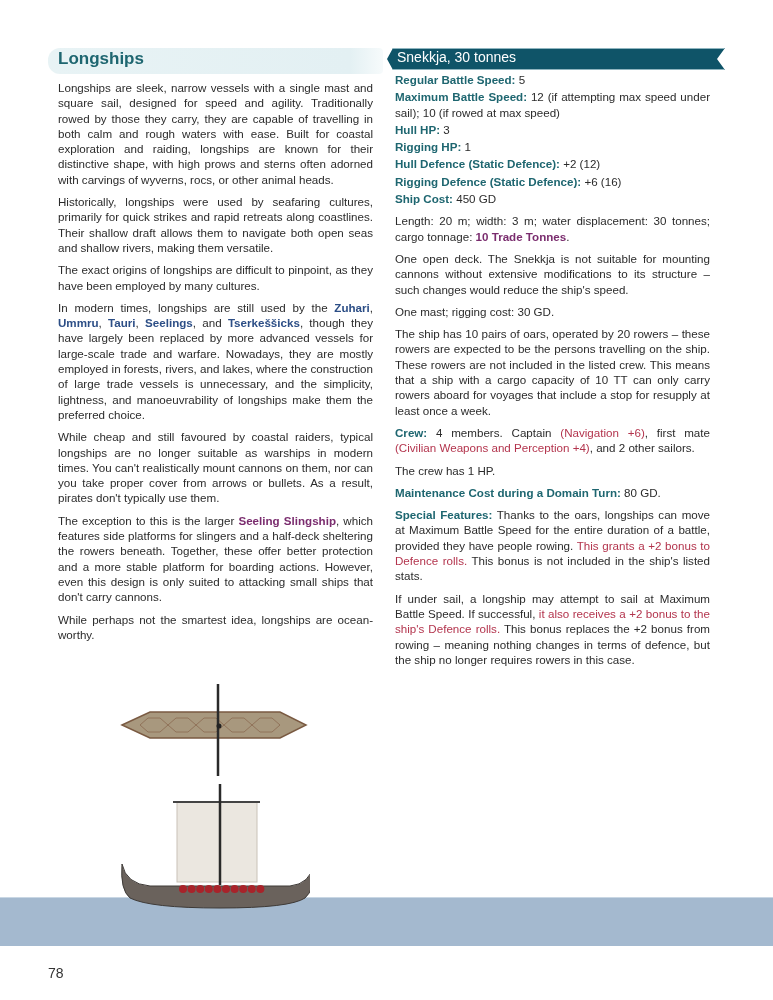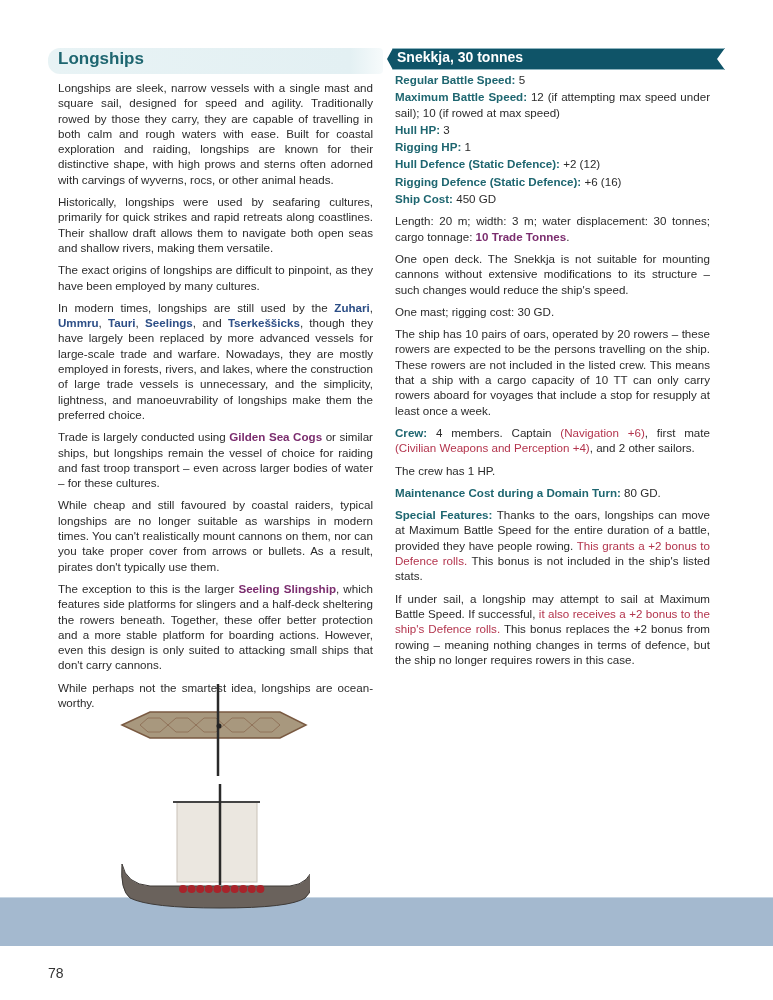--- a/index.html
+++ b/index.html
@@ -13,21 +13,21 @@
   .left { left: 58px; width: 315px; top: 48px; }
   .right { left: 395px; width: 315px; top: 48px; }
   p { margin: 0 0 7px 0; text-align: justify; }
   .lh { margin-left: -10px; width: 335px; height: 26px; position: relative;
         background: linear-gradient(to right, #e8f3f5 0%, #e3f0f3 90%, rgba(227,240,243,0.3) 100%);
         border-radius: 12px 4px 4px 12px; margin-bottom: 6px; text-align: center; }
   .lh span { position: absolute; left: 10px; top: 3px; font-size: 17px; font-weight: bold; color: #1e6670; }
   .rh { margin-left: -8px; width: 338px; height: 20px; position: relative; background: #0f5468;
         border-top: 1px solid #8fb5bf; border-bottom: 1px solid #8fb5bf;
         clip-path: polygon(6px 0, 100% 0, calc(100% - 8px) 50%, 100% 100%, 6px 100%, 0 50%); margin-bottom: 2px; }
-  .rh span { position: absolute; left: 10px; top: 1px; font-size: 14px; font-weight: bold; color: #ffffff; }
+  .rh span { position: absolute; left: 10px; top: 1px; font-size: 14px; font-weight: normal; color: #ffffff; }
   .stat { margin: 0 0 2px 0; text-align: justify; }
   .k { font-weight: bold; color: #1e6670; }
   .blue { font-weight: bold; color: #2c4e86; }
   .purple { font-weight: bold; color: #7a2c6e; }
   .red { color: #b3344d; }
   .water { position: absolute; left: 0; top: 897px; width: 773px; height: 48px; background: #a4b9cf;
            border-top: 1px solid #c9d7e4; }
   .pagenum { position: absolute; left: 48px; top: 965px; font-size: 14px; color: #333; }
   .ship-top { position: absolute; left: 120px; top: 680px; }
   .ship-side { position: absolute; left: 110px; top: 780px; }
@@ -36,21 +36,20 @@
 <body>
 
 <div class="col left">
   <div class="lh">
       <span>Longships</span>
     </div>
   <p>Longships are sleek, narrow vessels with a single mast and square sail, designed for speed and agility. Traditionally rowed by those they carry, they are capable of travelling in both calm and rough waters with ease. Built for coastal exploration and raiding, longships are known for their distinctive shape, with high prows and sterns often adorned with carvings of wyverns, rocs, or other animal heads.</p>
   <p>Historically, longships were used by seafaring cultures, primarily for quick strikes and rapid retreats along coastlines. Their shallow draft allows them to navigate both open seas and shallow rivers, making them versatile.</p>
   <p>The exact origins of longships are difficult to pinpoint, as they have been employed by many cultures.</p>
   <p><span>In modern times, longships are still used by the </span><span class="blue">Zuhari</span><span>, </span><span class="blue">Ummru</span><span>, </span><span class="blue">Tauri</span><span>, </span><span class="blue">Seelings</span><span>, and </span><span class="blue">Tserkeššicks</span><span>, though they have largely been replaced by more advanced vessels for large-scale trade and warfare. Nowadays, they are mostly employed in forests, rivers, and lakes, where the construction of large trade vessels is unnecessary, and the simplicity, lightness, and manoeuvrability of longships make them the preferred choice.</span></p>
-  <p><span>Trade is largely conducted using </span><span class="purple">Gilden Sea Cogs</span><span> or similar ships, but longships remain the vessel of choice for raiding and fast troop transport – even across larger bodies of water – for these cultures.</span></p>
   <p>While cheap and still favoured by coastal raiders, typical longships are no longer suitable as warships in modern times. You can't realistically mount cannons on them, nor can you take proper cover from arrows or bullets. As a result, pirates don't typically use them.</p>
   <p><span>The exception to this is the larger </span><span class="purple">Seeling Slingship</span><span>, which features side platforms for slingers and a half-deck sheltering the rowers beneath. Together, these offer better protection and a more stable platform for boarding actions. However, even this design is only suited to attacking small ships that don't carry cannons.</span></p>
   <p>While perhaps not the smartest idea, longships are ocean-worthy.</p>
 </div>
 
 <div class="col right">
   <div class="rh">
       <span>Snekkja, 30 tonnes</span>
     </div>
   <div class="stat"><span class="k">Regular Battle Speed:</span><span> 5</span></div>

